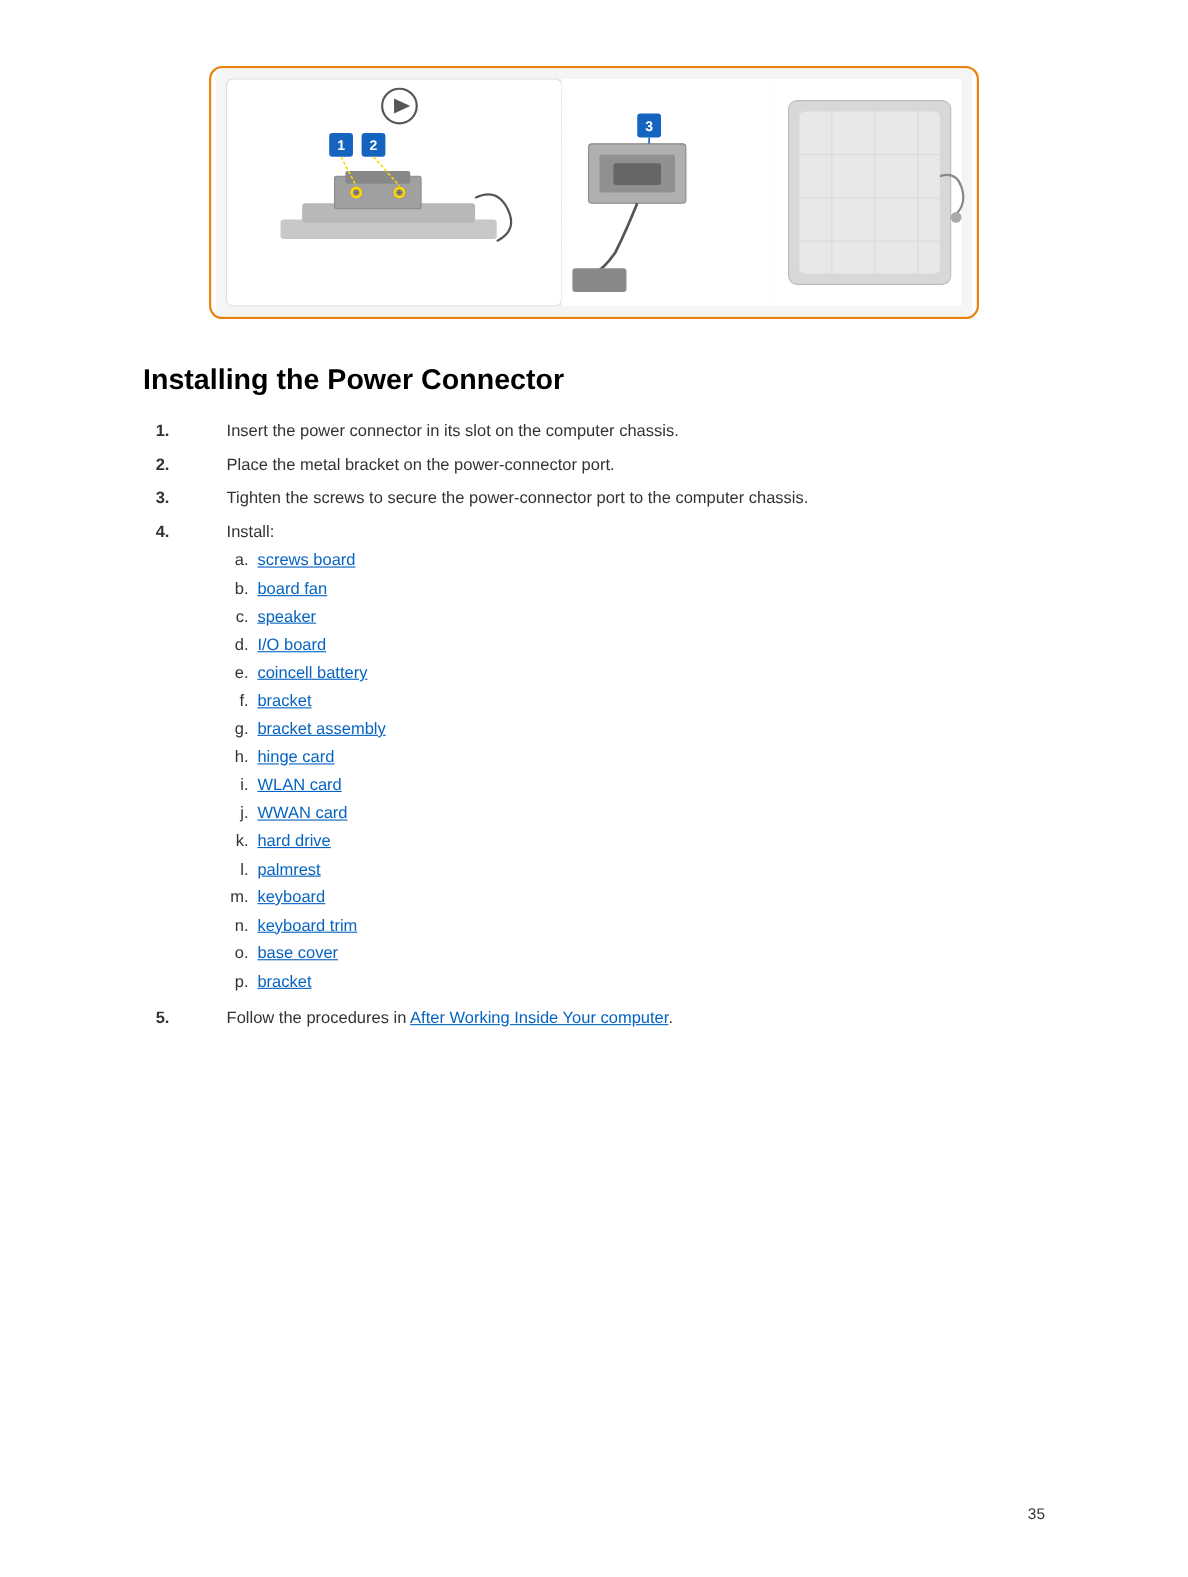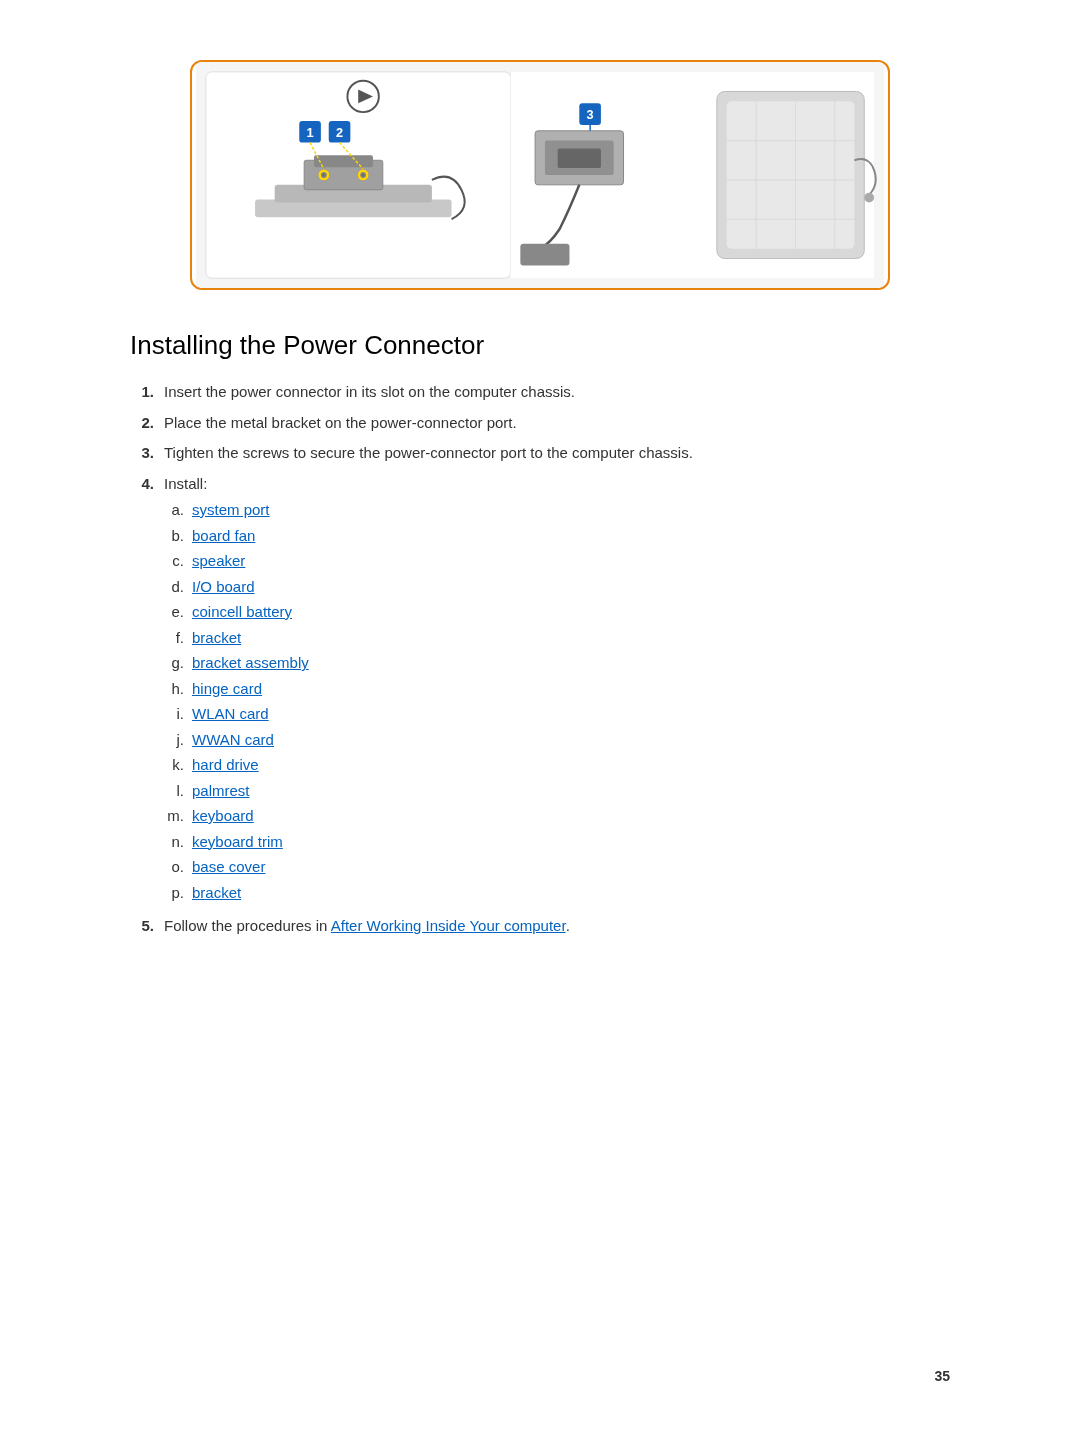--- a/index.html
+++ b/index.html
@@ -18,21 +18,21 @@
 
     
     .diagram-svg {
       width: 100%;
       height: 100%;
     }
 
     
     .section-heading {
       font-size: 26px;
-      font-weight: normal;
+      font-weight: bold;
       color: #000;
       margin-bottom: 20px;
       margin-top: 20px;
     }
 
     
     .main-steps {
       list-style: none;
       counter-reset: main-counter;
       padding-left: 0;
@@ -50,20 +50,21 @@
 
     .main-steps > li::before {
       content: counter(main-counter) ".";
       font-weight: bold;
       min-width: 24px;
       text-align: right;
     }
 
     .step-content {
       flex: 1;
+      margin-left: 42px;
     }
 
     
     .sub-list {
       list-style: none;
       margin-top: 4px;
       padding-left: 0;
     }
 
     .sub-list li {
@@ -90,21 +91,20 @@
       text-decoration: underline;
     }
 
     
     .page-number {
       position: absolute;
       bottom: 50px;
       right: 130px;
       font-size: 14px;
       color: #333;
-      font-weight: bold;
     }
 
     
     .diagram-wrapper {
       border: 2.5px solid #E8820C;
       border-radius: 12px;
       width: 700px;
       height: 230px;
       overflow: hidden;
       position: relative;
@@ -204,21 +204,21 @@
     <li>
       <span class="step-content">Tighten the screws to secure the power-connector port to the computer chassis.</span>
     </li>
 
     <li>
       <div class="step-content">
         <span>Install:</span>
         <ul class="sub-list">
           <li>
             <span class="sub-label">a.</span>
-            <span class="sub-content"><a href="#">system port</a></span>
+            <span class="sub-content"><a href="#">screws board</a></span>
           </li>
           <li>
             <span class="sub-label">b.</span>
             <span class="sub-content"><a href="#">board fan</a></span>
           </li>
           <li>
             <span class="sub-label">c.</span>
             <span class="sub-content"><a href="#">speaker</a></span>
           </li>
           <li>

